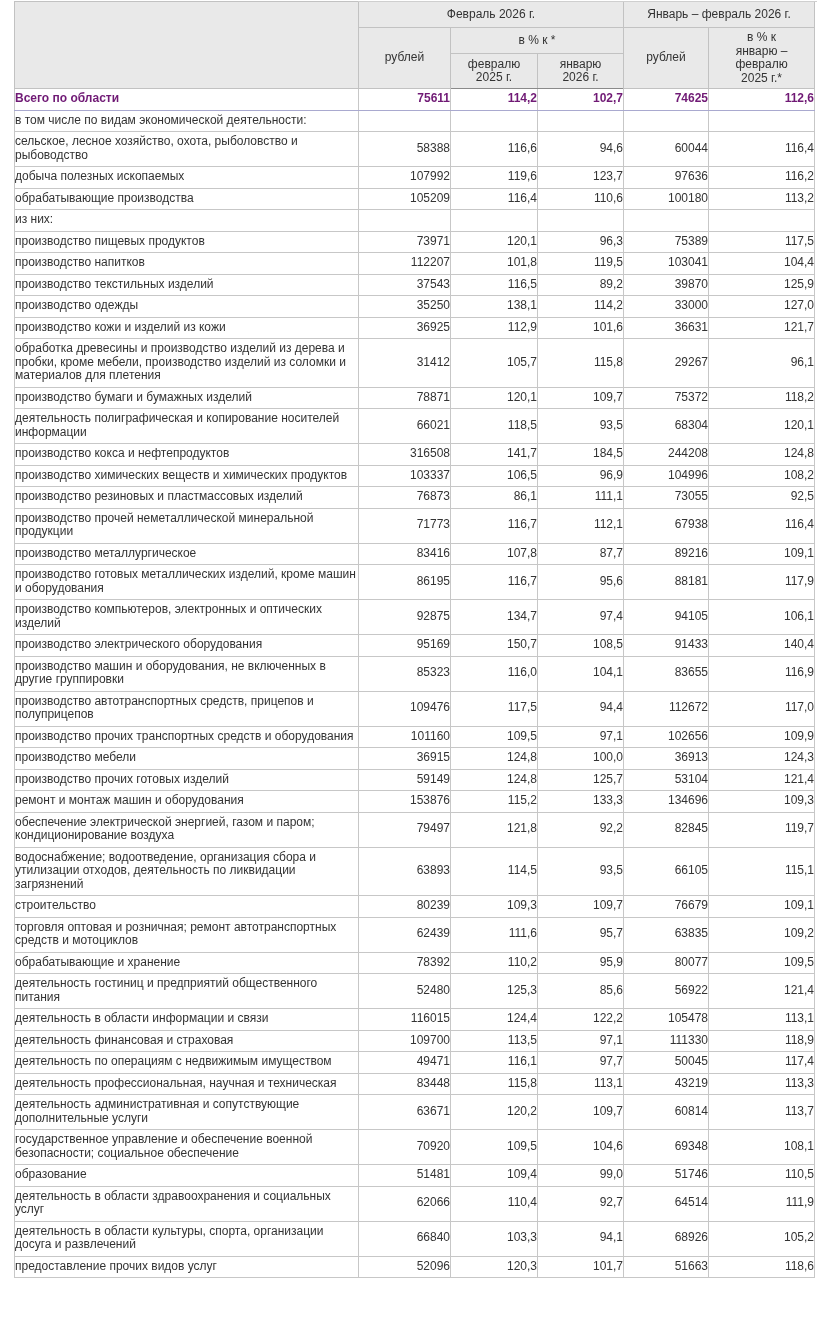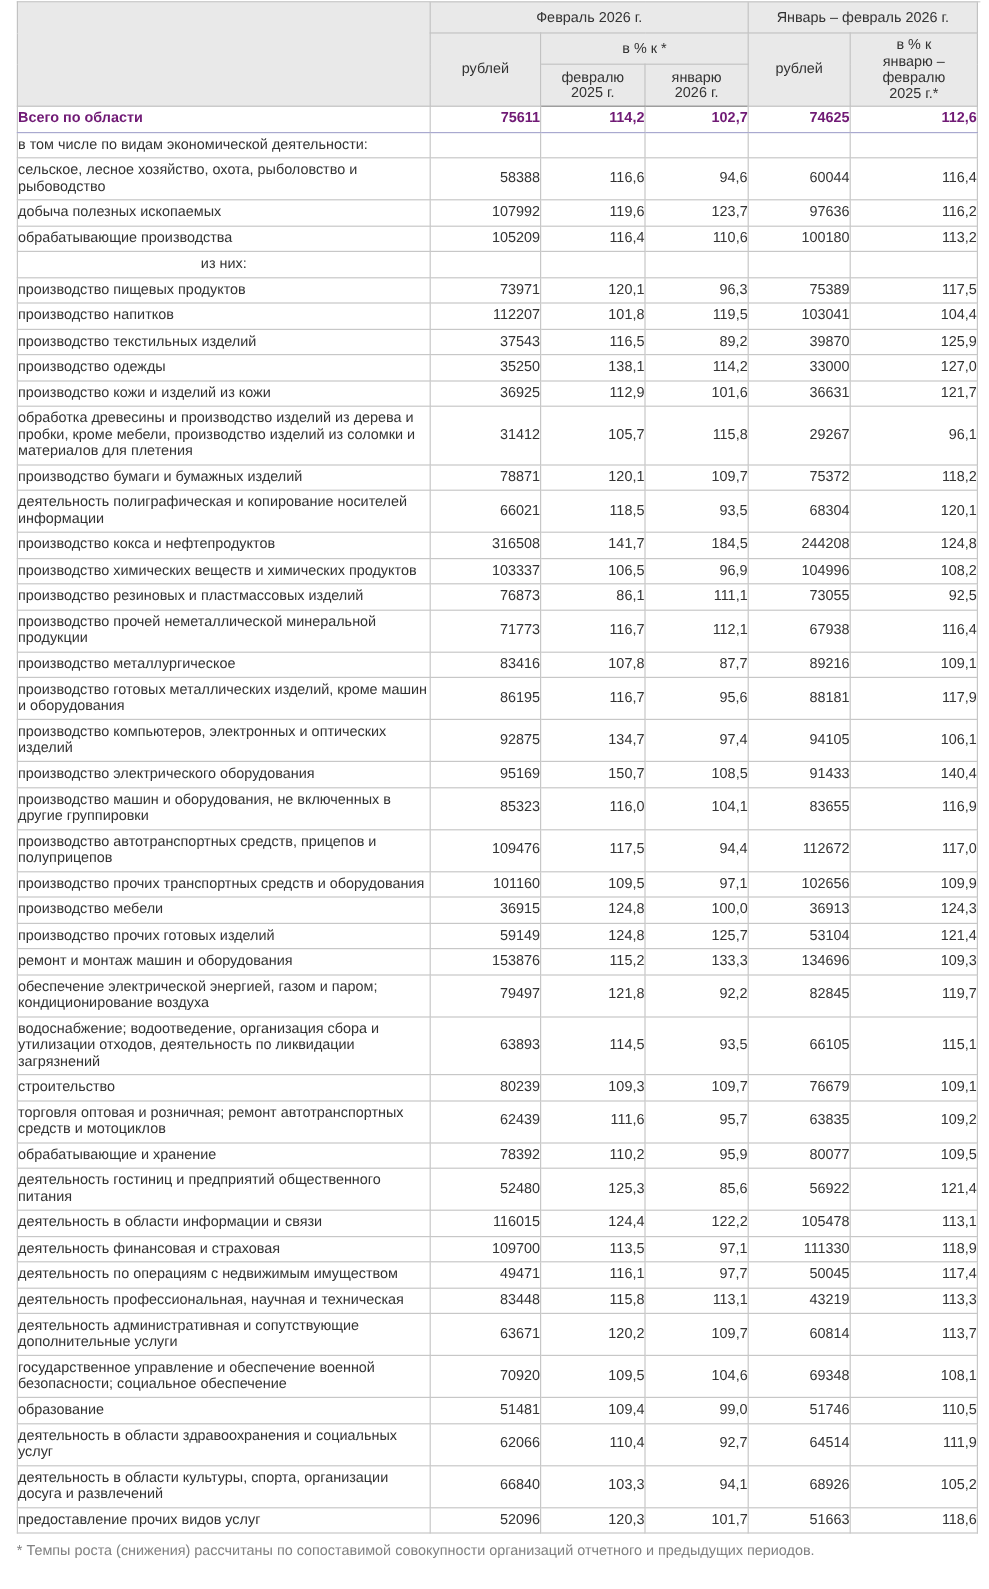--- a/index.html
+++ b/index.html
@@ -53,21 +53,21 @@
   td.num { text-align: right; padding-right: 15px; }
   tr.row-total td {
     color: #701a75;
     font-weight: bold;
     border-top: 1px solid #8a8a8a;
     border-bottom: 1px solid #a9a9cf;
   }
   .ind0 { padding-left: 7px; }
   .ind1 { padding-left: 20px; }
   .ind2 { padding-left: 24px; margin-top: 16px; }
-  .ind3 { padding-left: 31px; text-align: center; }
+  .ind3 { padding-left: 31px; }
   .footnote {
     margin: 7px 0 0 14px;
     font-size: 12px;
     color: #818181;
     line-height: 14px;
   }
 </style>
 </head>
 <body>
 
@@ -454,14 +454,13 @@
     <td class="lbl ind0">предоставление прочих видов услуг</td>
     <td class="num">52096</td>
     <td class="num">120,3</td>
     <td class="num">101,7</td>
     <td class="num">51663</td>
     <td class="num">118,6</td>
   </tr>
       </tbody>
   </table>
 
-  <div class="footnote">* Темпы роста (снижения) рассчитаны по сопоставимой совокупности организаций отчетного и предыдущих периодов.</div>
 </div>
 
 </body></html>

